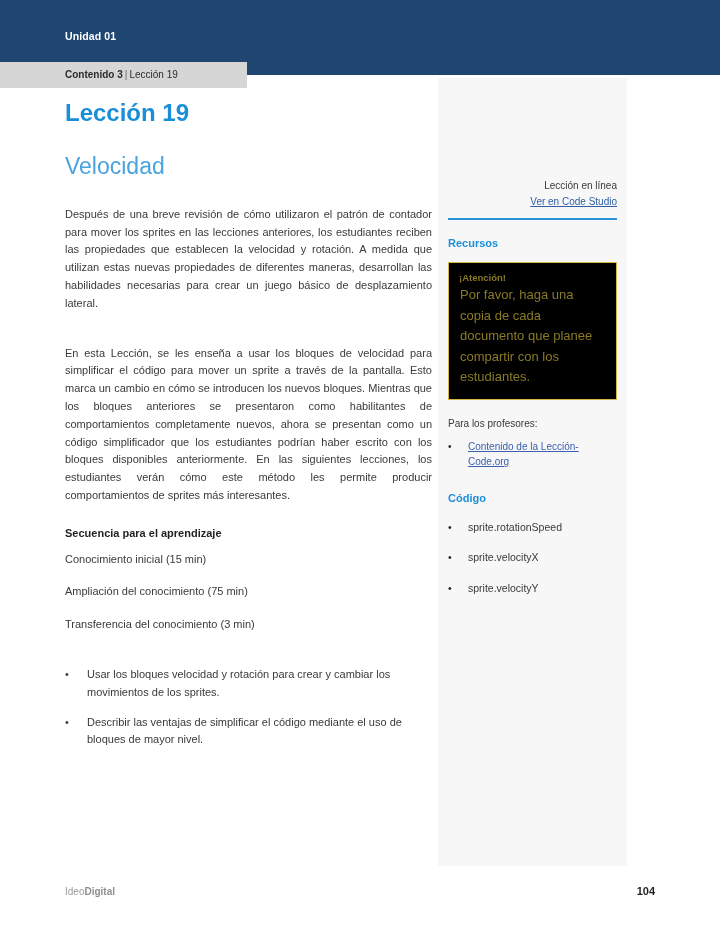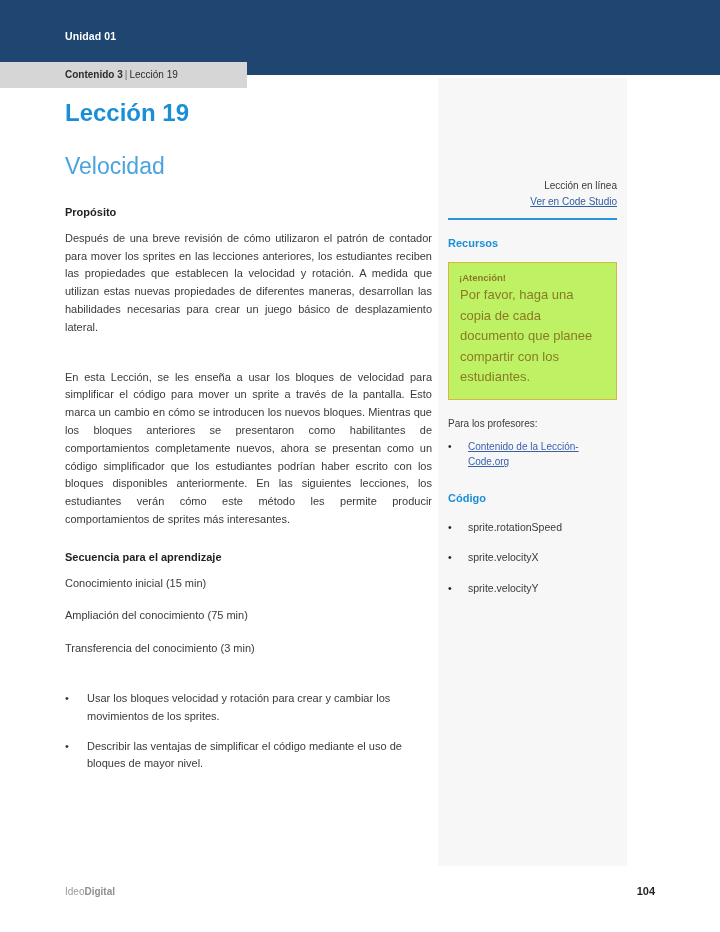--- a/index.html
+++ b/index.html
@@ -150,21 +150,21 @@
   }
   .side-head {
     font-size: 11px;
     font-weight: bold;
     color: #1a8fd8;
     margin-top: 17px;
   }
   .callout {
     margin-top: 13px;
     border: 1px solid #d7b743;
-    background: #bef264;
+    background: #000000;
     padding: 9px 10px 10px 10px;
     box-sizing: border-box;
   }
   .callout-title {
     font-size: 9.5px;
     font-weight: bold;
     color: #8a7a25;
     margin: 0 0 2px 0;
   }
   .callout-body {
@@ -241,21 +241,20 @@
 <div class="breadcrumb-bar"></div>
 <div class="breadcrumb-text">
   <span class="bc-strong">Contenido 3</span><span class="bc-sep">|</span><span>Lección 19</span>
 </div>
 
 <div class="main-col">
 
   <h1 class="lesson-title">Lección 19</h1>
   <h2 class="lesson-subtitle">Velocidad</h2>
 
-  <div class="sec-head">Propósito</div>
   <p class="body-p">Después de una breve revisión de cómo utilizaron el patrón de contador para mover los sprites en las lecciones anteriores, los estudiantes reciben las propiedades que establecen la velocidad y rotación. A medida que utilizan estas nuevas propiedades de diferentes maneras, desarrollan las habilidades necesarias para crear un juego básico de desplazamiento lateral.</p>
   <div class="gap-sm"></div>
   <p class="body-p">En esta Lección, se les enseña a usar los bloques de velocidad para simplificar el código para mover un sprite a través de la pantalla. Esto marca un cambio en cómo se introducen los nuevos bloques. Mientras que los bloques anteriores se presentaron como habilitantes de comportamientos completamente nuevos, ahora se presentan como un código simplificador que los estudiantes podrían haber escrito con los bloques disponibles anteriormente. En las siguientes lecciones, los estudiantes verán cómo este método les permite producir comportamientos de sprites más interesantes.</p>
 
   <div class="sec-head">Secuencia para el aprendizaje</div>
   <p class="plain-line">Conocimiento inicial (15 min)</p>
   <p class="plain-line">Ampliación del conocimiento (75 min)</p>
   <p class="plain-line">Transferencia del conocimiento (3 min)</p>
 
   <div class="gap-md"></div>

